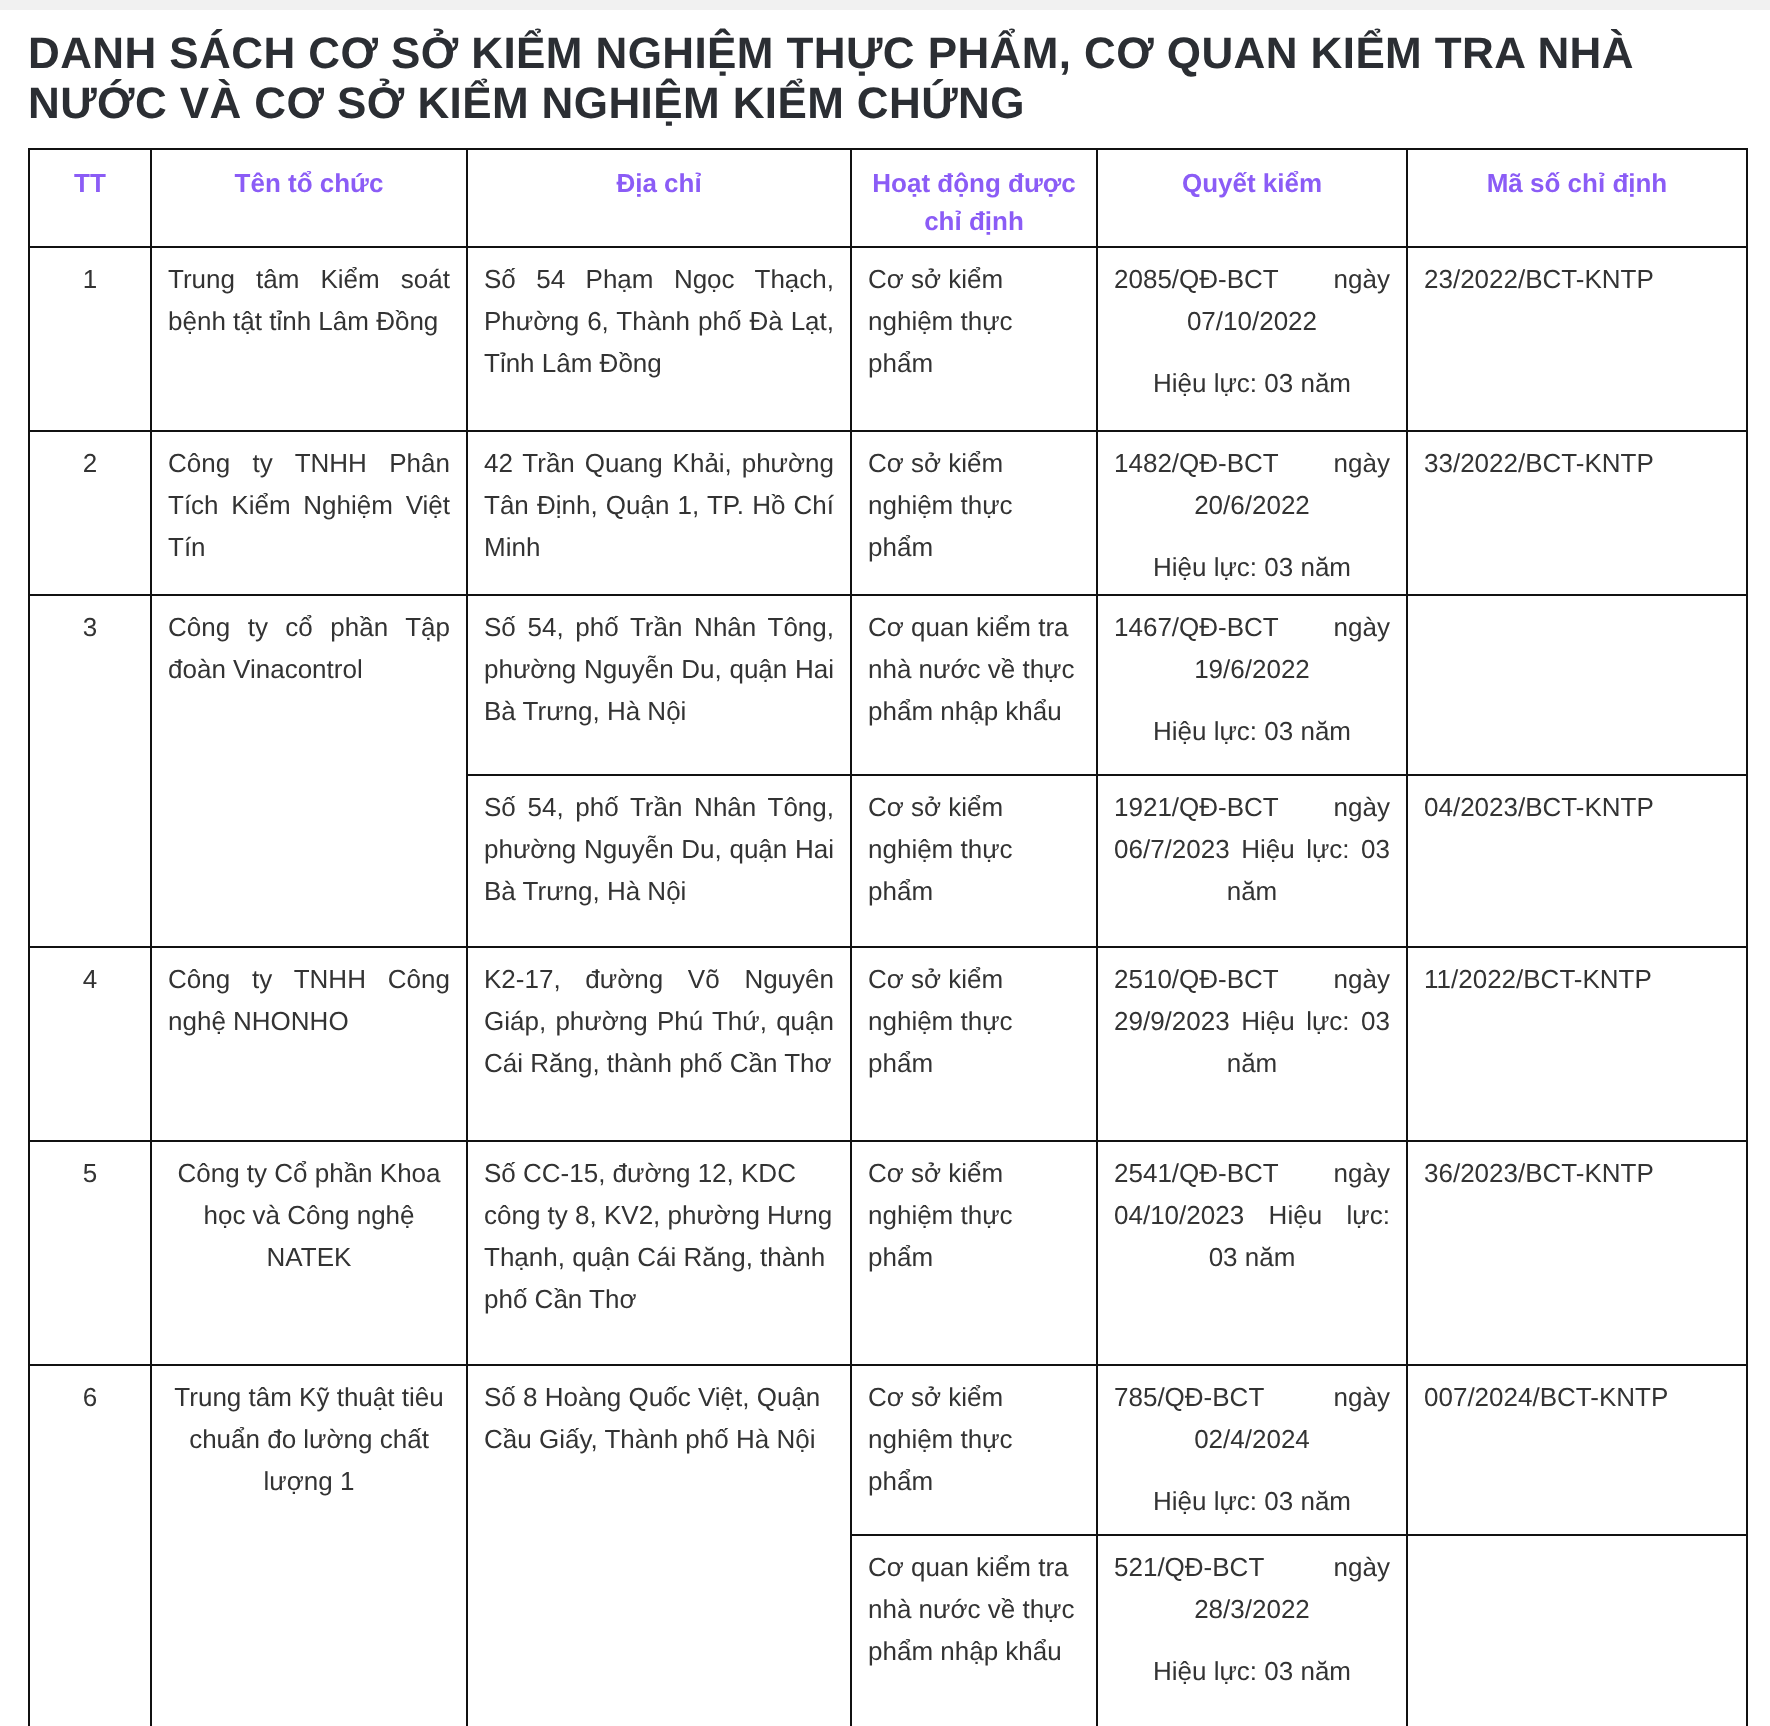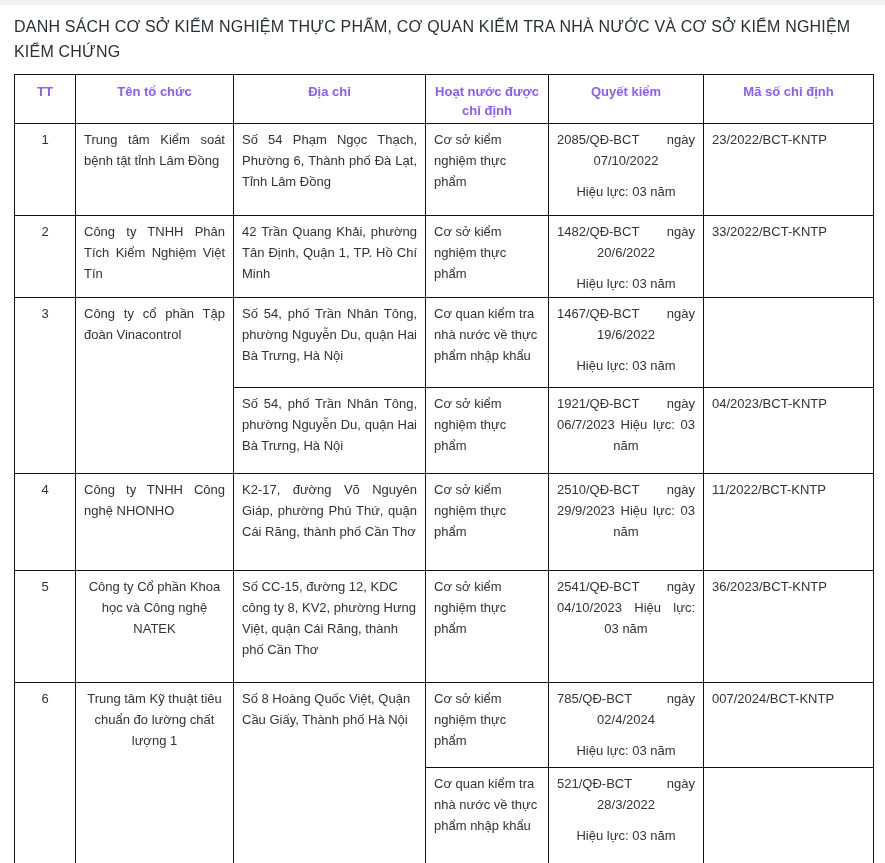--- a/index.html
+++ b/index.html
@@ -5,21 +5,21 @@
   html, body { margin: 0; padding: 0; }
   body {
     width: 885px; height: 863px; overflow: hidden;
     background: #ffffff;
     font-family: "Liberation Sans", "DejaVu Sans", sans-serif;
     color: #333333;
   }
   .top-strip { height: 5px; background: #f1f1f1; }
   .page-title {
     margin: 9px 12px 10px 14px;
-    font-size: 16px; font-weight: normal; line-height: 25px;
+    font-size: 22px; font-weight: bold; line-height: 25px;
     color: #2b2e33; letter-spacing: 0.2px;
   }
   table.facilities {
     border-collapse: collapse; table-layout: fixed;
     margin-left: 14px; width: 859px;
   }
   th, td {
     border: 1px solid #111111;
     vertical-align: top;
     padding: 5px 8px 3px 8px;
@@ -53,21 +53,21 @@
       <col style="width:192px">
     <col style="width:123px">
       <col style="width:155px">
       <col style="width:170px">
   </colgroup>
   <thead>
     <tr style="height:48px">
       <th>TT</th>
       <th>Tên tổ chức</th>
       <th>Địa chỉ</th>
-      <th>Hoạt nước được chỉ định</th>
+      <th>Hoạt động được chỉ định</th>
       <th>Quyết kiểm</th>
       <th>Mã số chỉ định</th>
     </tr>
   </thead>
   <tbody>
 
     <tr style="height:92px">
       <td class="tt">1</td>
       <td class="name just">Trung tâm Kiểm soát bệnh tật tỉnh Lâm Đồng</td>
       <td class="addr just">Số 54 Phạm Ngọc Thạch, Phường 6, Thành phố Đà Lạt, Tỉnh Lâm Đồng</td>
@@ -119,21 +119,21 @@
       <td class="act">Cơ sở kiểm nghiệm thực phẩm</td>
       <td class="dec">
         <div>2510/QĐ-BCT ngày 29/9/2023 Hiệu lực: 03 năm</div>
       </td>
       <td class="code">11/2022/BCT-KNTP</td>
     </tr>
 
     <tr style="height:112px">
       <td class="tt">5</td>
       <td class="name">Công ty Cổ phần Khoa học và Công nghệ NATEK</td>
-      <td class="addr">Số CC-15, đường 12, KDC công ty 8, KV2, phường Hưng Việt, quận Cái Răng, thành phố Cần Thơ</td>
+      <td class="addr">Số CC-15, đường 12, KDC công ty 8, KV2, phường Hưng Thạnh, quận Cái Răng, thành phố Cần Thơ</td>
       <td class="act">Cơ sở kiểm nghiệm thực phẩm</td>
       <td class="dec">
         <div>2541/QĐ-BCT ngày 04/10/2023 Hiệu lực: 03 năm</div>
       </td>
       <td class="code">36/2023/BCT-KNTP</td>
     </tr>
 
     <tr style="height:85px">
       <td class="tt" rowspan="2">6</td>
       <td class="name" rowspan="2">Trung tâm Kỹ thuật tiêu chuẩn đo lường chất lượng 1</td>

